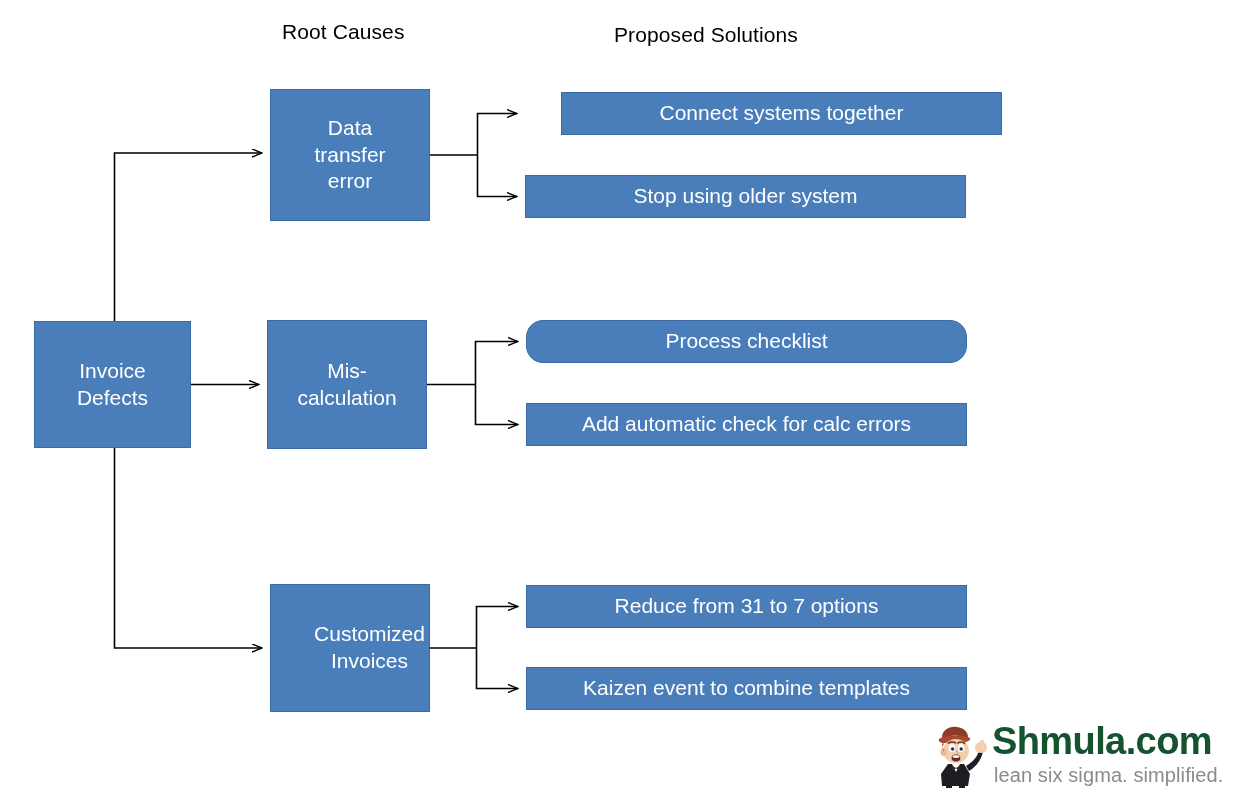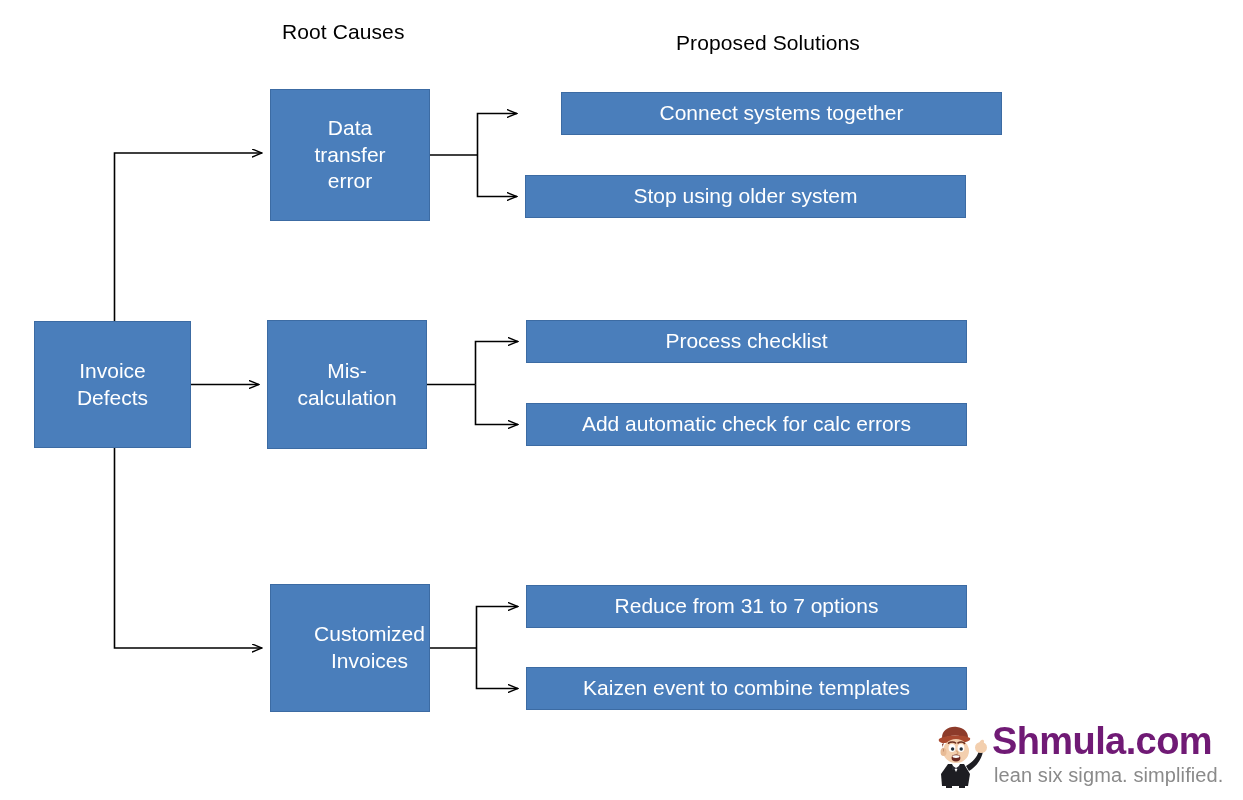--- a/index.html
+++ b/index.html
@@ -78,21 +78,21 @@
     top: 0;
     width: 62px;
     height: 66px;
   }
   #logo-word {
     position: absolute;
     left: 62px;
     top: -2px;
     font-size: 38px;
     font-weight: bold;
-    color: #701a75;
+    color: #14532d;
     letter-spacing: -0.6px;
     white-space: nowrap;
   }
   #logo-tagline {
     position: absolute;
     left: 64px;
     top: 42px;
     font-size: 20px;
     color: #8a8a8a;
     white-space: nowrap;
@@ -126,21 +126,21 @@
     <path fill="none" stroke="#000000" stroke-width="1.6" d="M475.5,384.5 L475.5,424.5 L518,424.5" marker-end="url(#arrowhead)"></path>
 
     <path fill="none" stroke="#000000" stroke-width="1.6" d="M430,648 L476.5,648"></path>
     <path fill="none" stroke="#000000" stroke-width="1.6" d="M476.5,648 L476.5,606.5 L518,606.5" marker-end="url(#arrowhead)"></path>
     <path fill="none" stroke="#000000" stroke-width="1.6" d="M476.5,648 L476.5,688.5 L518,688.5" marker-end="url(#arrowhead)"></path>
   </svg>
 
   <div class="col-header" style="left:282px; top:20px;">
     <span>Root Causes</span>
   </div>
-  <div class="col-header" style="left:676px; top:23px;margin-top:8px;">
+  <div class="col-header" style="left:614px; top:23px;">
     <span>Proposed Solutions</span>
   </div>
 
   <div class="node root" style="left:34px; top:321px; width:157px; height:127px;">
     <span class="node-label">Invoice
 Defects</span>
   </div>
 
   <div class="node cause" style="left:270px; top:89px; width:160px; height:132px;">
     <span class="node-label">Data
@@ -156,21 +156,21 @@
 Invoices</span>
   </div>
 
   <div class="node solution" style="left:525px; top:92px; width:441px; height:43px;margin-left:36px;">
     <span class="node-label">Connect systems together</span>
   </div>
   <div class="node solution" style="left:525px; top:175px; width:441px; height:43px;text-align:center;">
     <span class="node-label">Stop using older system</span>
   </div>
 
-  <div class="node solution" style="left:526px; top:320px; width:441px; height:43px;">
+  <div class="node solution" style="left:526px; top:320px; width:441px; height:43px;border-radius:17px;">
     <span class="node-label">Process checklist</span>
   </div>
   <div class="node solution" style="left:526px; top:403px; width:441px; height:43px;">
     <span class="node-label">Add automatic check for calc errors</span>
   </div>
 
   <div class="node solution" style="left:526px; top:585px; width:441px; height:43px;">
     <span class="node-label">Reduce from 31 to 7 options</span>
   </div>
   <div class="node solution" style="left:526px; top:667px; width:441px; height:43px;">

